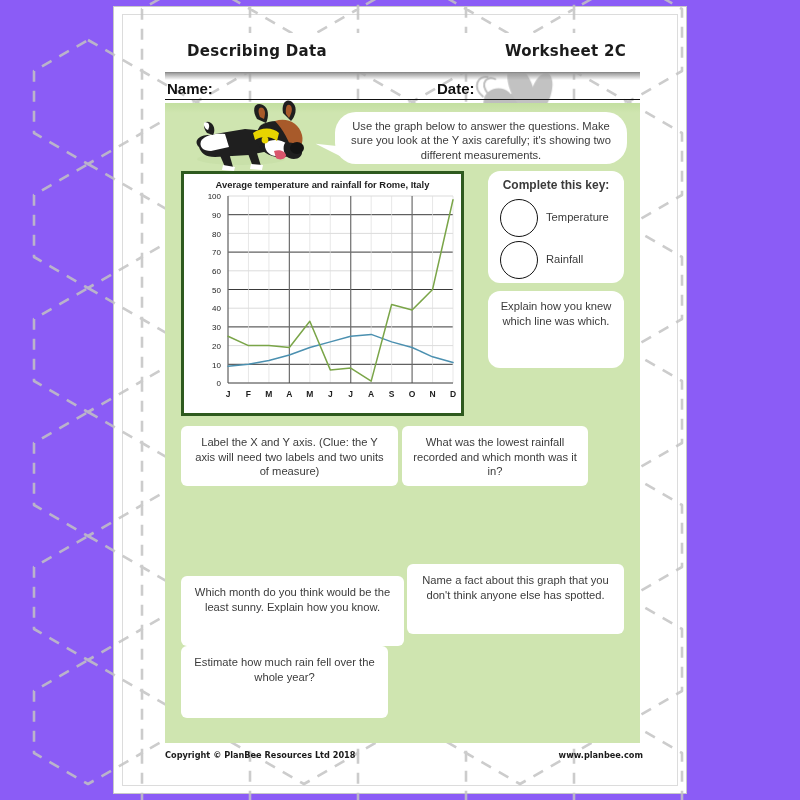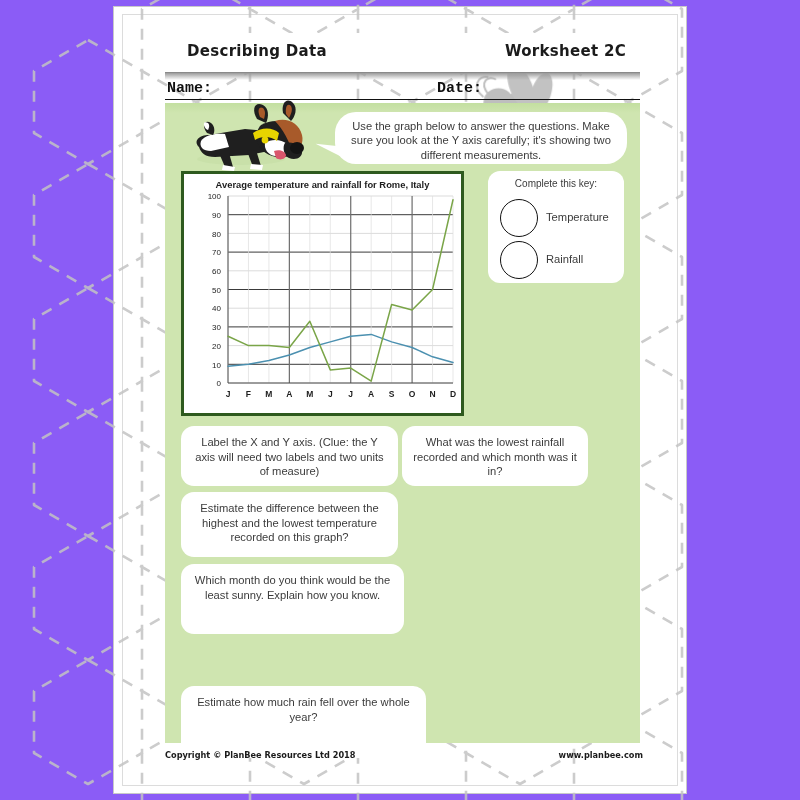--- a/index.html
+++ b/index.html
@@ -41,21 +41,21 @@
     white-space:nowrap;
   }
   .hdr-title{left:22px;}
   .hdr-sheet{right:14px;}
   .hdr-shadow{position:absolute;left:165px;top:73px;width:475px;height:7px;
     background:linear-gradient(180deg,#9b9b9b,rgba(255,255,255,0));}
 
   .namerow{position:absolute;left:165px;top:80px;width:475px;height:22px;}
   .namelbl,.datelbl{
     position:absolute;top:0;
-    font-family:Liberation Mono, monospace;
+    font-family:Liberation Sans, sans-serif;
     font-weight:bold;font-size:15px;color:#111;
   }
   .namelbl{left:2px;}
   .datelbl{left:272px;}
   .nameline{position:absolute;left:0;top:19px;width:475px;height:0;
     border-bottom:1.6px solid #111;}
 
   
   .green{
     position:absolute;left:165px;top:103px;width:475px;height:640px;
@@ -94,28 +94,28 @@
   .plotsvg{position:absolute;left:0;top:16px;}
 
   
   .wbox{position:absolute;background:#fff;border-radius:12px;}
   .wbox-txt{
     position:absolute;left:9px;right:9px;top:8px;
     text-align:center;font-size:11.2px;line-height:14.6px;color:#3b3b3b;
   }
   .keybox{left:323px;top:68px;width:136px;height:112px;}
   .keyhead{position:absolute;left:0;right:0;top:7px;text-align:center;
-    font-size:10px;color:#3b3b3b;}
+    font-size:12px;color:#3b3b3b;font-weight:bold;}
   .keycircle{position:absolute;width:36px;height:36px;border:1.7px solid #111;
     border-radius:50%;background:#fff;left:12px;}
   .keylabel{position:absolute;left:58px;font-size:11.2px;color:#3b3b3b;}
   .explainbox{left:323px;top:188px;width:136px;height:77px;}
 
   
-  .qbox{position:absolute;background:#fff;border-radius:13px;}
+  .qbox{position:absolute;background:#fff;border-radius:6px;}
   .qtxt{position:absolute;left:10px;right:10px;top:9px;text-align:center;
     font-size:11.2px;line-height:14.6px;color:#3b3b3b;}
 
   
   .foot{position:absolute;left:165px;top:750px;width:478px;height:16px;}
   .copy,.site{
     position:absolute;top:0;font-family:"DejaVu Sans", sans-serif;
     font-weight:bold;font-size:8.2px;color:#1b1b1b;white-space:nowrap;
   }
   .copy{left:0;}
@@ -307,37 +307,40 @@
     </div>
 
     <div class="wbox keybox">
       <div class="keyhead">Complete this key:</div>
       <div class="keycircle" style="top:28px"></div>
       <div class="keylabel" style="top:40px">Temperature</div>
       <div class="keycircle" style="top:70px"></div>
       <div class="keylabel" style="top:82px">Rainfall</div>
     </div>
 
+    <div class="wbox explainbox">
+      <div class="wbox-txt">Explain how you knew which line was which.</div>
+    </div>
 
     <div class="qbox" style="left:16px;top:323px;width:217px;height:60px;">
       <div class="qtxt">Label the X and Y axis. (Clue: the Y axis will need two labels and two units of measure)</div>
     </div>
     <div class="qbox" style="left:237px;top:323px;width:186px;height:60px;">
       <div class="qtxt">What was the lowest rainfall recorded and which month was it in?</div>
     </div>
 
-    <div class="qbox" style="left:16px;top:389px;width:217px;height:65px;">
-      <div class="qtxt">Estimate the difference between the highest and the lowest temperature recorded on this graph?</div>
-    </div>
-
-    <div class="qbox" style="left:16px;top:461px;width:223px;height:70px;">
+
+    <div class="qbox" style="left:16px;top:473px;width:223px;height:70px;">
       <div class="qtxt">Which month do you think would be the least sunny. Explain how you know.</div>
     </div>
-
-    <div class="qbox" style="left:16px;top:543px;width:245px;height:72px;margin-top:40px;">
+    <div class="qbox" style="left:242px;top:461px;width:217px;height:70px;">
+      <div class="qtxt">Name a fact about this graph that you don't think anyone else has spotted.</div>
+    </div>
+
+    <div class="qbox" style="left:16px;top:543px;width:207px;height:72px;">
       <div class="qtxt">Estimate how much rain fell over the whole year?</div>
     </div>
   </div>
 
   <div class="foot">
     <div class="copy">Copyright © PlanBee Resources Ltd 2018</div>
     <div class="site">www.planbee.com</div>
   </div>
 
 </div>

